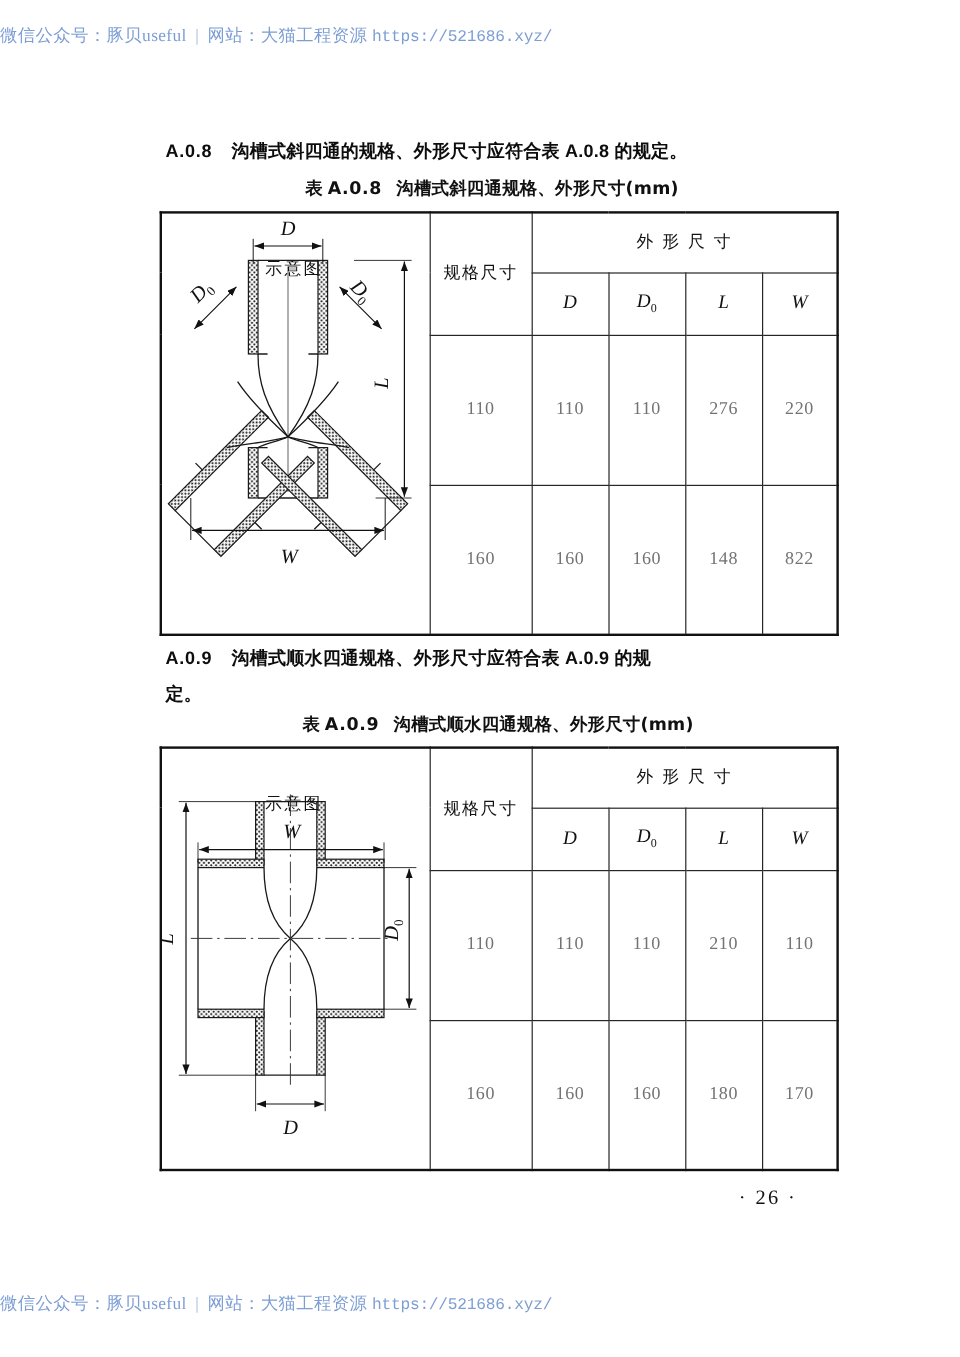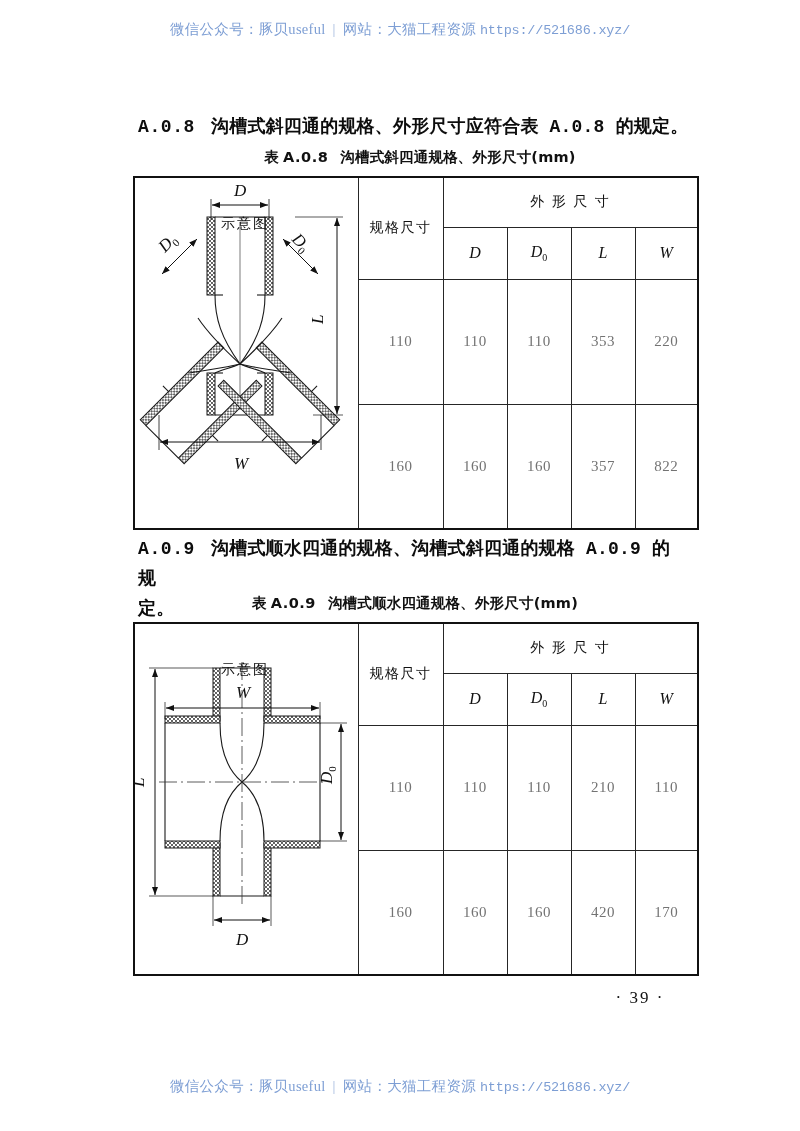--- a/index.html
+++ b/index.html
@@ -17,56 +17,56 @@
   .page {
     position: absolute;
     left: 0; top: 0;
     width: 800px; height: 1131px;
   }
 
   
   .watermark {
     position: absolute;
     left: 0; right: 0;
-    text-align: center;
+    text-align: left;
     color: #7d9ed4;
     font-size: 14.5px;
     letter-spacing: 0.3px;
     white-space: nowrap;
   }
   .watermark-top { top: 20px; }
   .watermark-bottom { top: 1077px; }
   .wm-sep { display: inline-block; padding: 0 7px; color: #9fb6dd; }
   .wm-url { font-family: "Liberation Mono", "DejaVu Sans Mono", monospace; font-size: 13.5px; letter-spacing: -0.2px;}
 
   
   .clause {
     position: absolute;
-    font-family: Liberation Mono, monospace;
+    font-family: Liberation Sans, sans-serif;
     font-weight: bold;
-    font-size: 18px;
+    font-size: 15px;
     line-height: 30px;
     color: #0d0d0d;
     letter-spacing: 0.2px;
   }
   .clause .num { letter-spacing: 0.6px; margin-right: 16px; }
   #clause-a08 { left: 138px; top: 112px; width: 560px; }
   #clause-a09 { left: 138px; top: 534px; width: 548px; }
   #clause-a09 .l2 { display: block; }
 
   .table-caption {
     position: absolute;
     font-family: "DejaVu Sans", "Liberation Sans", sans-serif;
     font-weight: bold;
     font-size: 14.5px;
     text-align: center;
     letter-spacing: 0.2px;
   }
   .table-caption .cap-num { margin: 0 12px 0 4px; letter-spacing: 0.5px; }
-  #cap-a08 { left: 138px; top: 148px; width: 564px; }
+  #cap-a08 { left: 128px; top: 148px; width: 564px; }
   #cap-a09 { left: 133px; top: 594px; width: 564px; }
 
   
   .spec-table {
     position: absolute;
     border-collapse: collapse;
     table-layout: fixed;
     background: #fff;
   }
   #table-a08 { left: 133px; top: 176px; width: 564px; height: 354px; }
@@ -236,37 +236,37 @@
       <tr>
         <td class="hdr-sym" style="height:52px"><span>D</span></td>
         <td class="hdr-sym"><span>D</span><sub>0</sub></td>
         <td class="hdr-sym"><span>L</span></td>
         <td class="hdr-sym"><span>W</span></td>
       </tr>
       <tr>
         <td class="val" style="height:125px">110</td>
         <td class="val">110</td>
         <td class="val">110</td>
-        <td class="val">353</td>
+        <td class="val">276</td>
         <td class="val">220</td>
       </tr>
       <tr>
         <td class="val" style="height:125px">160</td>
         <td class="val">160</td>
         <td class="val">160</td>
-        <td class="val">357</td>
+        <td class="val">148</td>
         <td class="val">822</td>
       </tr>
     </tbody>
   </table>
 
   <div style="position:absolute;left:133px;top:215px;width:224px;text-align:center;font-family:'DejaVu Sans','Liberation Sans',sans-serif;font-size:14px;letter-spacing:2px;">示意图</div>
 
   <div class="clause" id="clause-a09">
-    <span class="num">A.0.9</span><span>沟槽式顺水四通的规格、沟槽式斜四通的规格 A.0.9 的规</span>
+    <span class="num">A.0.9</span><span>沟槽式顺水四通规格、外形尺寸应符合表 A.0.9 的规</span>
     <span class="l2">定。</span>
   </div>
 
   <div class="table-caption" id="cap-a09">
     <span>表</span><span class="cap-num">A.0.9</span><span>沟槽式顺水四通规格、外形尺寸(mm)</span>
   </div>
 
   <table class="spec-table" id="table-a09">
     <colgroup>
       <col style="width:224px">
@@ -358,28 +358,28 @@
         <td class="val" style="height:125px">110</td>
         <td class="val">110</td>
         <td class="val">110</td>
         <td class="val">210</td>
         <td class="val">110</td>
       </tr>
       <tr>
         <td class="val" style="height:125px">160</td>
         <td class="val">160</td>
         <td class="val">160</td>
-        <td class="val">420</td>
+        <td class="val">180</td>
         <td class="val">170</td>
       </tr>
     </tbody>
   </table>
 
   <div style="position:absolute;left:133px;top:661px;width:224px;text-align:center;font-family:'DejaVu Sans','Liberation Sans',sans-serif;font-size:14px;letter-spacing:2px;">示意图</div>
 
-  <div class="page-number">· 39 ·</div>
+  <div class="page-number">· 26 ·</div>
 
   <div class="watermark watermark-bottom">
     <span>微信公众号：豚贝useful</span><span class="wm-sep">|</span><span>网站：大猫工程资源</span>
     <span class="wm-url">https://521686.xyz/</span>
   </div>
 
 </div>
 
 </body></html>

